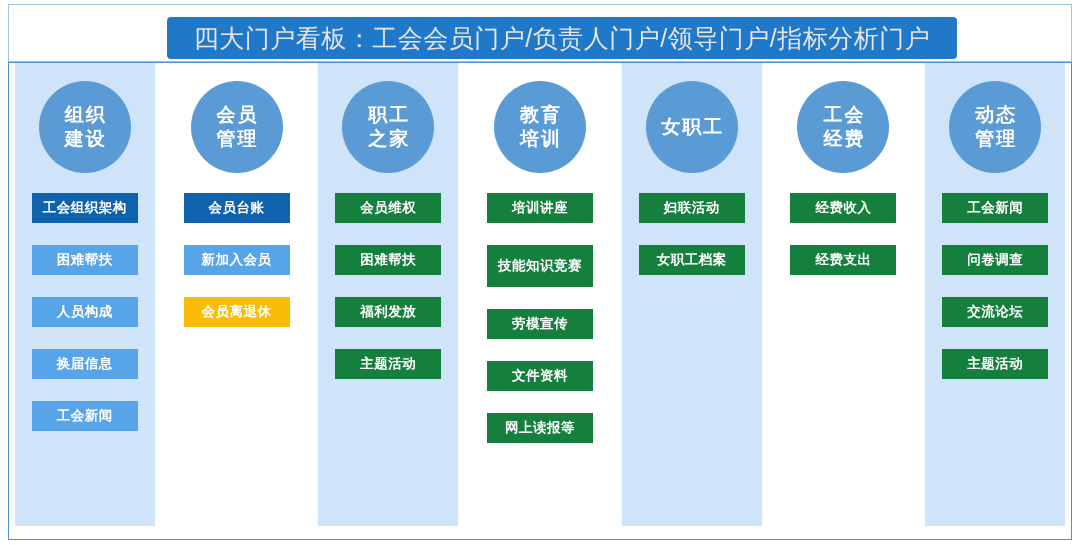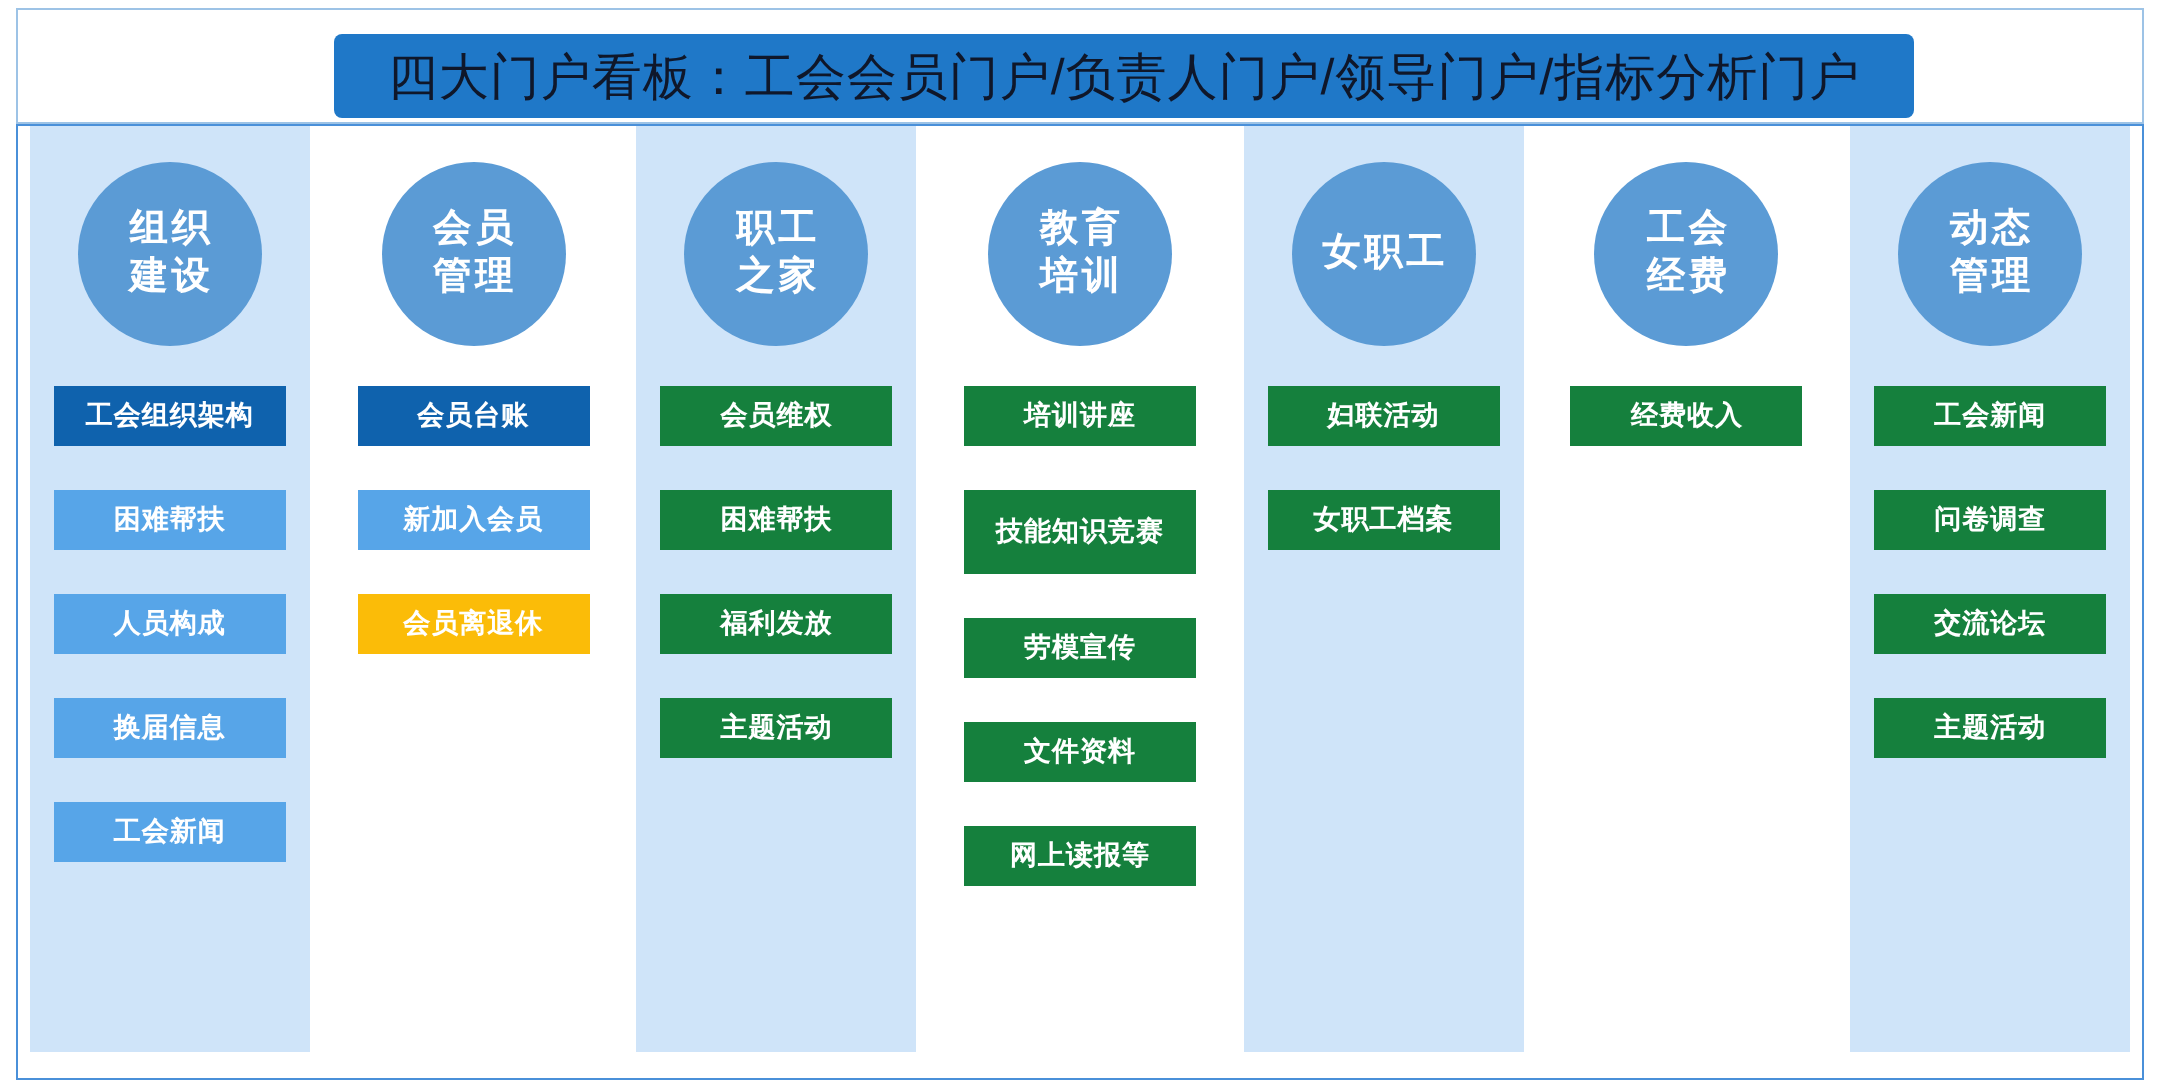--- a/index.html
+++ b/index.html
@@ -47,21 +47,21 @@
     position: absolute;
     left: 158px;
     top: 12px;
     width: 790px;
     height: 42px;
     background: #1f78c8;
     border-radius: 4px;
     display: flex;
     align-items: center;
     justify-content: center;
-    color: #0f172a;
+    color: #e5e5e5;
     font-size: 25px;
     font-weight: 400;
     letter-spacing: 0.5px;
     white-space: nowrap;
   }
 
   
   .board {
     position: absolute;
     left: 8px;
@@ -140,21 +140,21 @@
 
   
   .items {
     margin-top: 20px;
     width: 100%;
     display: flex;
     flex-direction: column;
     align-items: center;
   }
   .item {
-    width: 116px;
+    width: 106px;
     min-height: 30px;
     margin-bottom: 22px;
     padding: 5px 2px;
     box-sizing: border-box;
     display: flex;
     align-items: center;
     justify-content: center;
     text-align: center;
     color: #ffffff;
     font-size: 13.5px;
@@ -258,20 +258,21 @@
         </div>
         <div class="column">
           <div class="col-panel"></div>
           <div class="col-inner">
             <div class="circle">
               <span class="cline">工会</span>
               <span class="cline">经费</span>
             </div>
             <div class="items">
               <div class="item blue">经费收入</div>
+              <div class="item blue">经费支出</div>
             </div>
           </div>
         </div>
         <div class="column shaded">
           <div class="col-panel"></div>
           <div class="col-inner">
             <div class="circle">
               <span class="cline">动态</span>
               <span class="cline">管理</span>
             </div>

